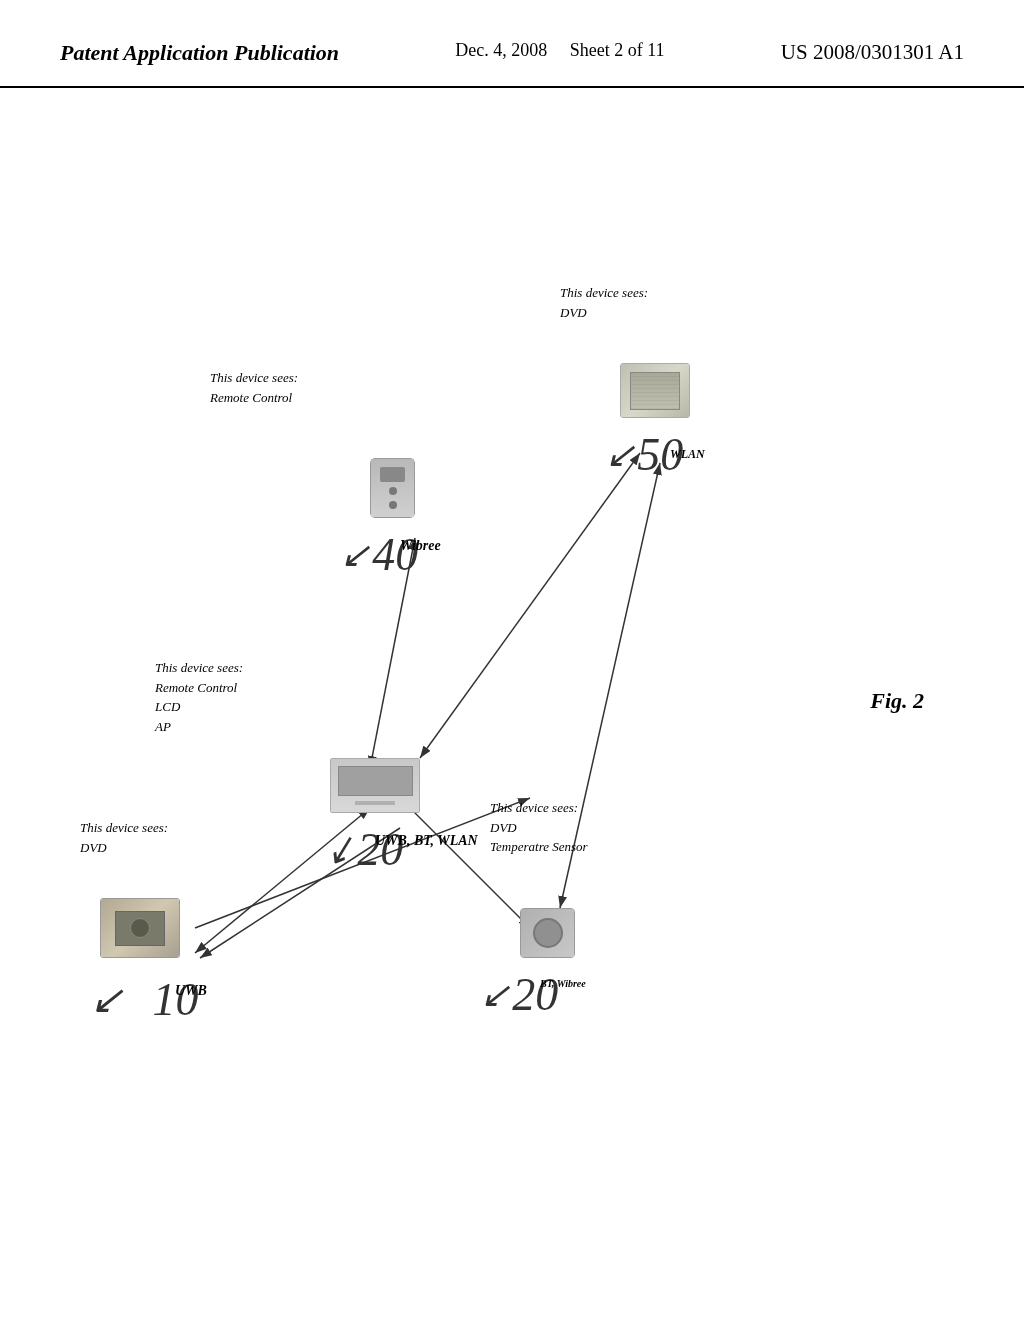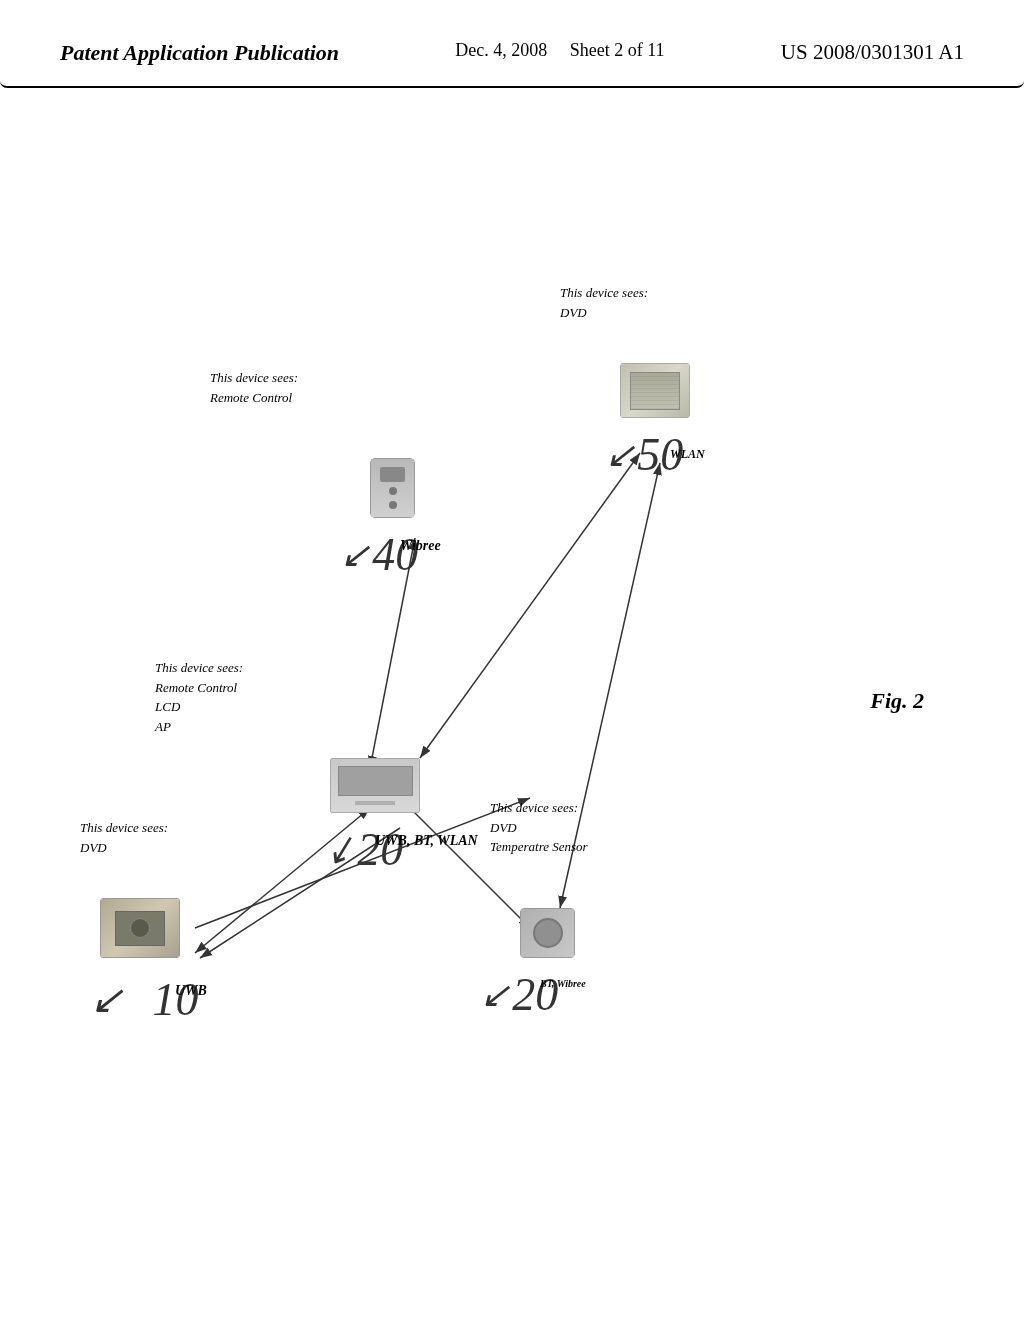--- a/index.html
+++ b/index.html
@@ -11,21 +11,20 @@
       position: relative;
       overflow: hidden;
     }
 
     .header {
       display: flex;
       justify-content: space-between;
       align-items: flex-start;
       padding: 40px 60px 20px 60px;
       border-bottom: 2px solid #000;
-      border-radius: 7px;
     }
 
     .header-left {
       font-size: 22px;
       font-weight: bold;
       font-style: italic;
     }
 
     .header-center {
       font-size: 18px;

